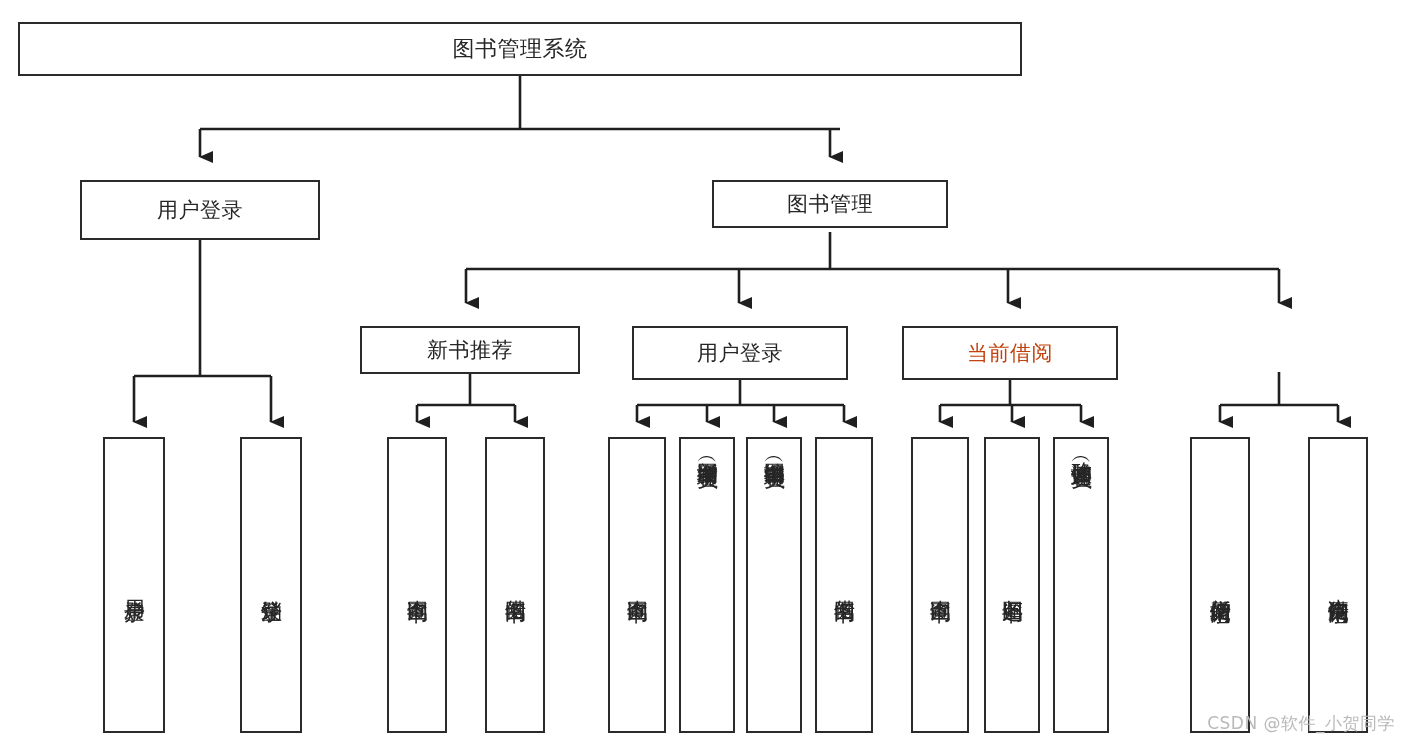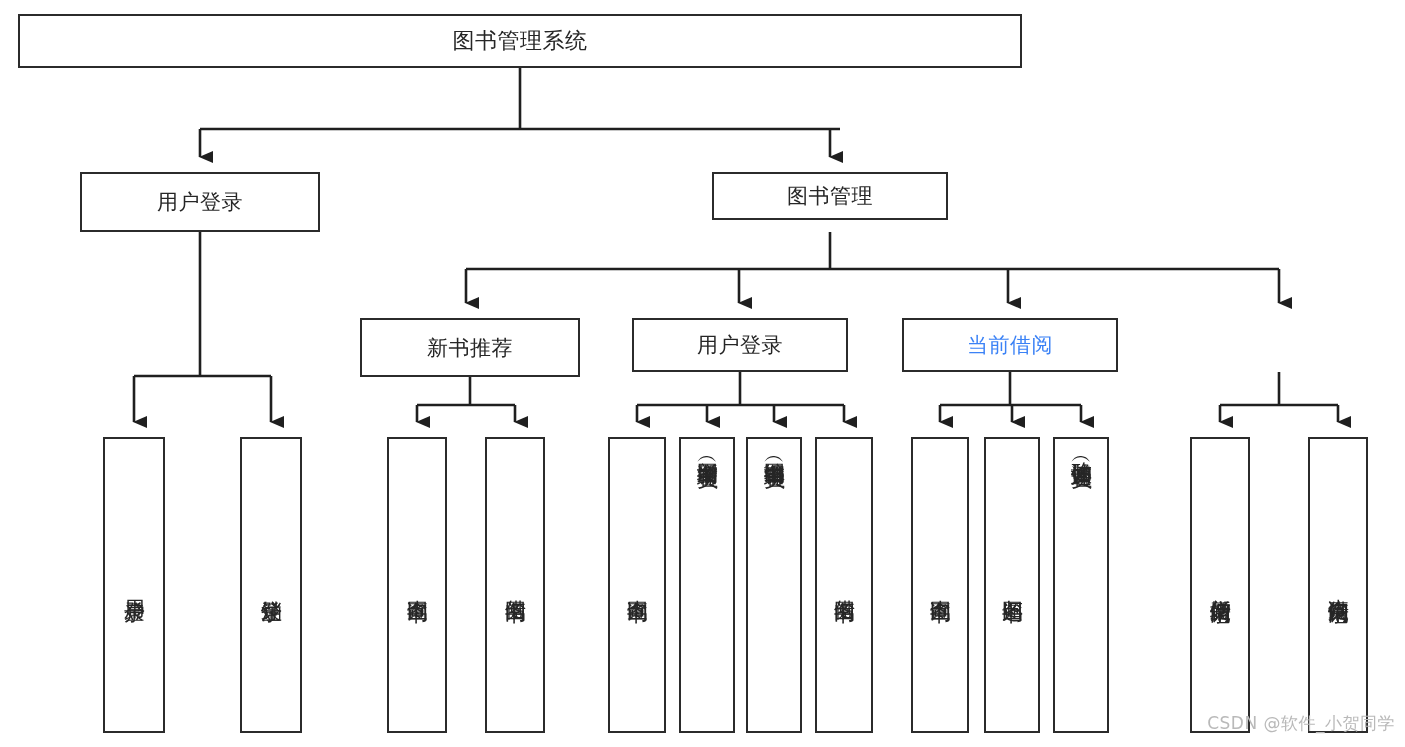--- a/index.html
+++ b/index.html
@@ -31,20 +31,21 @@
     border: 2px solid #2b2b2b;
     background: #ffffff;
     color: #262626;
     display: flex;
     align-items: center;
     justify-content: center;
   }
   .node.horiz {
     font-size: 21px;
     letter-spacing: 0.5px;
+    margin-top: 8px;
   }
   .node.root {
     font-size: 22px;
   }
   .node.leaf {
     align-items: center;
     justify-content: center;
   }
   .vtext {
     writing-mode: vertical-rl;
@@ -128,27 +129,27 @@
     <span>图书管理系统</span>
   </div>
 
   <div class="node horiz" style="left: 80px; top: 172px; width: 240px; height: 60px; border-color: rgb(43, 43, 43); color: rgb(38, 38, 38); background: rgb(255, 255, 255);">
     <span>用户登录</span>
   </div>
   <div class="node horiz" style="left: 712px; top: 172px; width: 236px; height: 48px; border-color: rgb(43, 43, 43); color: rgb(38, 38, 38); background: rgb(255, 255, 255);">
     <span>图书管理</span>
   </div>
 
-  <div class="node horiz" style="left: 360px; top: 318px; width: 220px; height: 59px; border-color: rgb(43, 43, 43); color: rgb(38, 38, 38); background: rgb(255, 255, 255);">
+  <div class="node horiz" style="left: 360px; top: 318px; width: 220px; height: 48px; border-color: rgb(43, 43, 43); color: rgb(38, 38, 38); background: rgb(255, 255, 255);">
     <span>新书推荐</span>
   </div>
   <div class="node horiz" style="left: 632px; top: 318px; width: 216px; height: 54px; border-color: rgb(43, 43, 43); color: rgb(38, 38, 38); background: rgb(255, 255, 255);">
     <span>用户登录</span>
   </div>
-  <div class="node horiz" style="left: 902px; top: 318px; width: 216px; height: 54px; border-color: rgb(43, 43, 43); color: #3b82f6; background: rgb(255, 255, 255);">
+  <div class="node horiz" style="left: 902px; top: 318px; width: 216px; height: 54px; border-color: rgb(43, 43, 43); color: #c2410c; background: rgb(255, 255, 255);">
     <span>当前借阅</span>
   </div>
 
   <div class="node leaf" style="left: 103px; top: 437px; width: 62px; height: 296px; border-color: rgb(43, 43, 43); color: rgb(38, 38, 38); background: rgb(255, 255, 255);">
     <span class="vtext">用户登录</span>
   </div>
   <div class="node leaf" style="left: 240px; top: 437px; width: 62px; height: 296px; border-color: rgb(43, 43, 43); color: rgb(38, 38, 38); background: rgb(255, 255, 255);">
     <span class="vtext">注销登录</span>
   </div>
   <div class="node leaf" style="left: 387px; top: 437px; width: 60px; height: 296px; border-color: rgb(43, 43, 43); color: rgb(38, 38, 38); background: rgb(255, 255, 255);">

